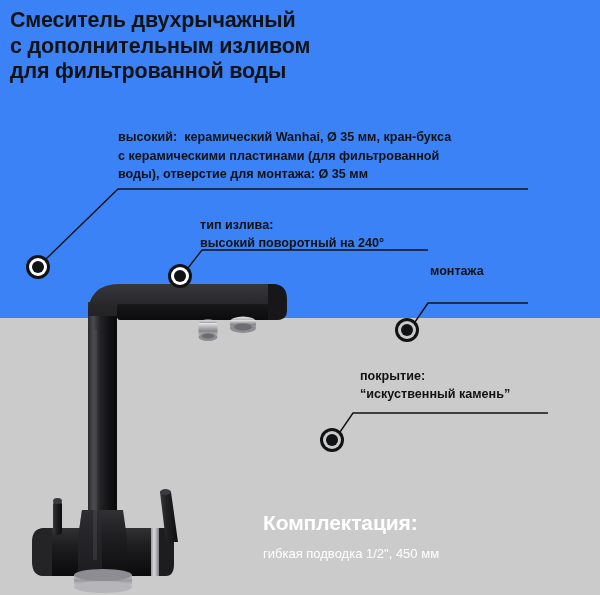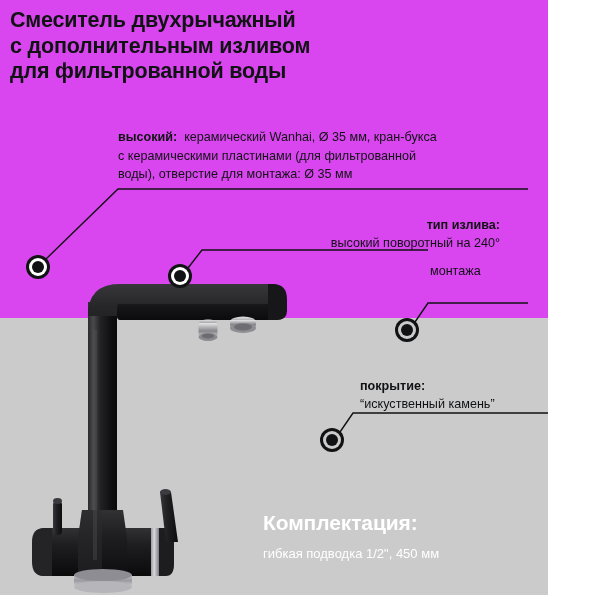--- a/index.html
+++ b/index.html
@@ -8,23 +8,23 @@
   }
   body {
     width: 600px;
     height: 595px;
     font-family: "Liberation Sans", sans-serif;
     background: #ffffff;
     overflow: hidden;
   }
   #page {
     position: relative;
-    width: 548px;
+    width: 600px;
     height: 595px;
-    background: #d946ef;
+    background: #3b82f6;
     overflow: hidden;
   }
   
   .bg-gray {
     position: absolute;
     left: 0;
     top: 318px;
     width: 600px;
     height: 277px;
     background: #cbcbcb;
@@ -39,47 +39,46 @@
     font-weight: bold;
     line-height: 25.5px;
     color: #111214;
     letter-spacing: -0.2px;
   }
   .title-line { display: block; white-space: nowrap; }
 
   
   .callout { position: absolute; color: #111214; }
   .callout .lbl { font-weight: bold; }
-  .callout .val { font-weight: normal; }
+  .callout .val { font-weight: bold; }
 
   .callout-cartridge {
     left: 118px;
     top: 128px;
     width: 412px;
     font-size: 12.6px;
     line-height: 18.5px;
   }
   .callout-spout {
     left: 200px;
     top: 216px;
     width: 300px;
     font-size: 12.6px;
     line-height: 18px;
-    text-align: right;
   }
   .callout-material {
     left: 430px;
     top: 262px;
     width: 160px;
     font-size: 12.6px;
     line-height: 18px;
   }
   .callout-coating {
     left: 360px;
-    top: 377px;
+    top: 367px;
     width: 230px;
     font-size: 12.6px;
     line-height: 18px;
   }
   .callout .row { display: block; white-space: nowrap; }
 
   
   .leaders {
     position: absolute;
     left: 0; top: 0;

